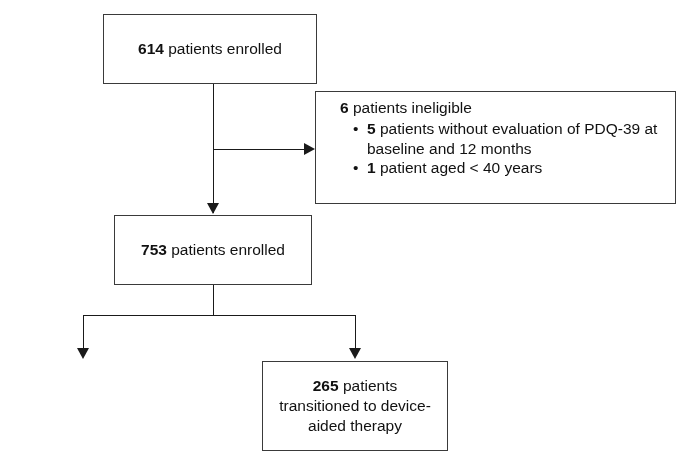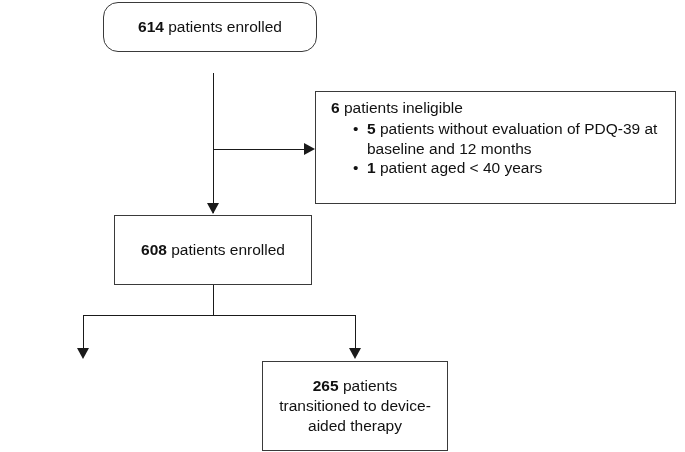--- a/index.html
+++ b/index.html
@@ -34,41 +34,40 @@
   .box .inner {
     padding: 2px 8px;
     width: 100%;
   }
   .box b, .num {
     font-weight: bold;
   }
   
   #box-enrolled {
     left: 103px;
-    top: 2px;
+    top: 14px;
     width: 214px;
-    height: 50px;
-    border-radius: 15px;
+    height: 70px;
   }
   
   #box-ineligible {
     left: 315px;
     top: 91px;
     width: 361px;
     height: 113px;
     align-items: flex-start;
     justify-content: flex-start;
     text-align: left;
     font-size: 15.5px;
   }
   #box-ineligible .inner {
     padding: 6px 6px 4px 11px;
   }
   .inelig-head {
-    margin: 0 0 1px 4px;
+    margin: 0 0 1px 13px;
     white-space: nowrap;
   }
   .bullets {
     margin: 0;
     padding: 0;
     list-style: none;
   }
   .bullets li {
     position: relative;
     padding-left: 40px;
@@ -155,21 +154,21 @@
     <div class="inner">
       <p class="inelig-head"><span class="num">6</span><span> patients ineligible</span></p>
       <ul class="bullets">
         <li><span class="dot">•</span><span class="num">5</span><span> patients without evaluation of PDQ-39 at baseline and 12 months</span></li>
         <li><span class="dot">•</span><span class="num">1</span><span> patient aged &lt; 40 years</span></li>
       </ul>
     </div>
   </div>
 
   <div class="box" id="box-included">
-    <div class="inner"><span class="num">608</span><span> patients enrolled</span></div>
+    <div class="inner"><span class="num">753</span><span> patients enrolled</span></div>
   </div>
 
 
   <div class="box" id="box-device">
     <div class="inner"><span class="num">265</span><span> patients transitioned to device-aided therapy</span></div>
   </div>
 
 </div>
 
 </body></html>

